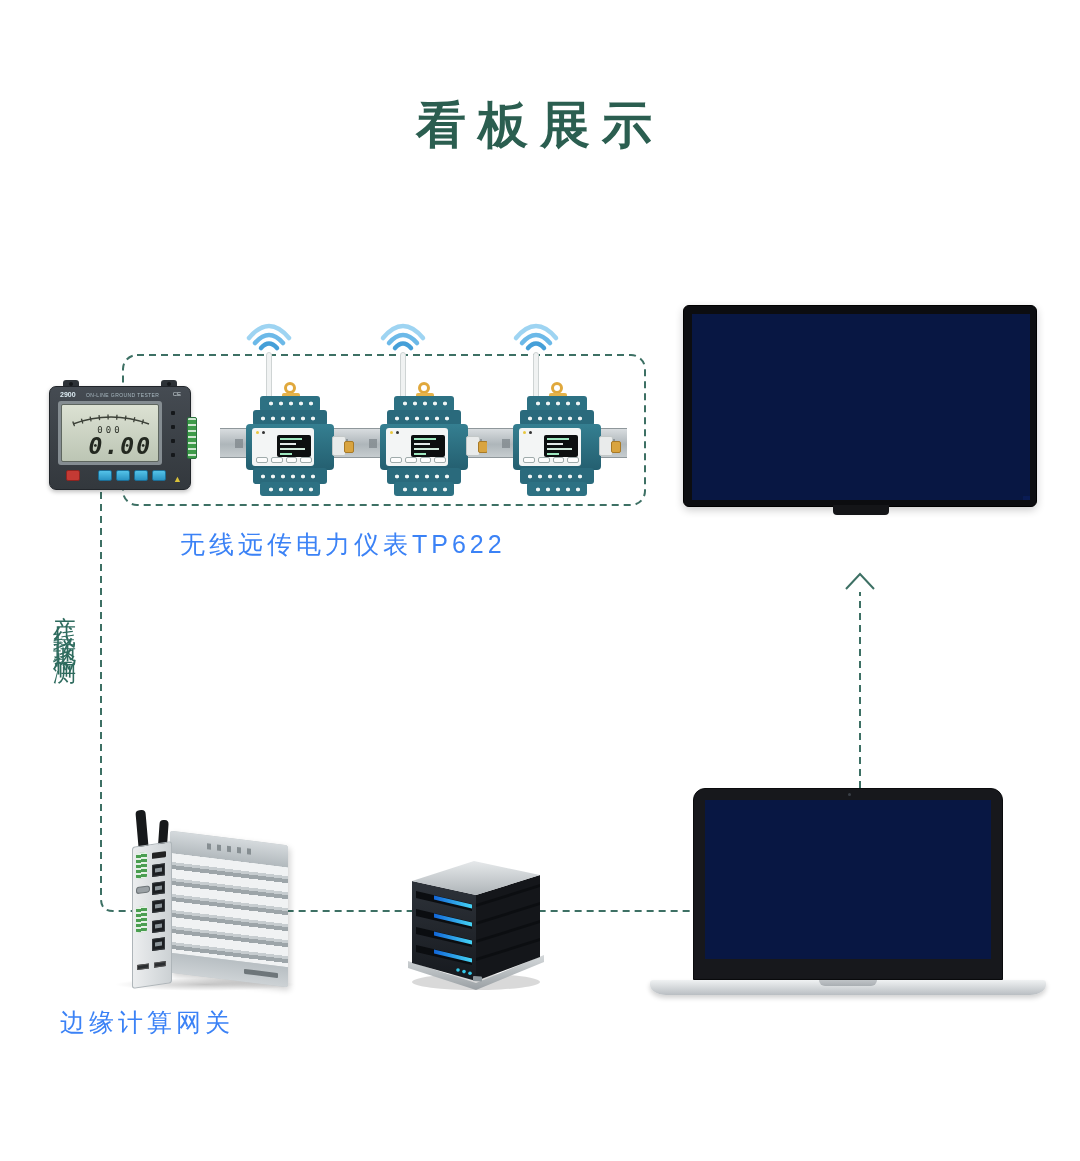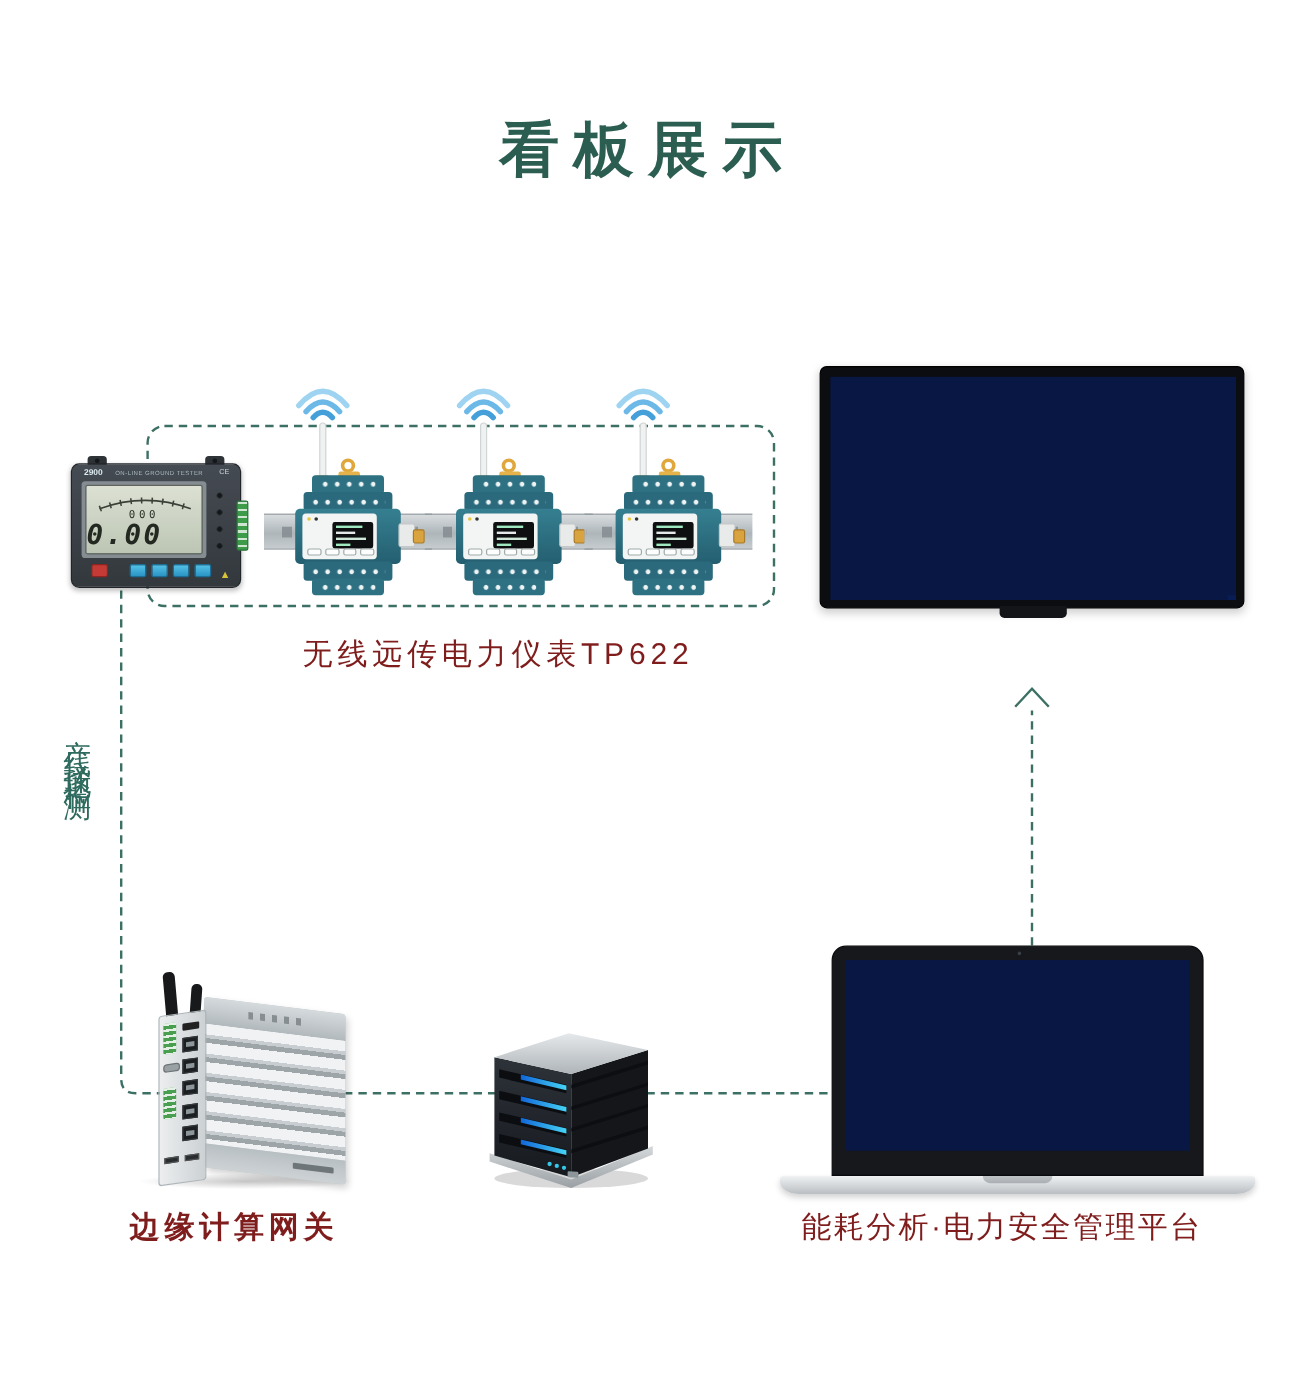--- a/index.html
+++ b/index.html
@@ -10,45 +10,45 @@
   
   .watermark { position:absolute; left:0; right:0; top:58px; text-align:center; z-index:1;
     font-size:100px; letter-spacing:18px; color:transparent; -webkit-text-stroke:2px #dedede; font-weight:normal; }
   .page-title { position:absolute; left:0; right:0; top:92px; text-align:center; z-index:2;
     font-size:50px; font-weight:bold; letter-spacing:12px; color:#2b5e50; }
 
   
   .connectors { position:absolute; left:0; top:0; z-index:1; }
 
   
-  .lbl { position:absolute; z-index:3; text-align:center; color:#7f1d1d; font-size:25px; letter-spacing:4px; }
+  .lbl { position:absolute; z-index:3; color:#3b82f6; font-size:25px; letter-spacing:4px; }
   .lbl-tp { left:180px; width:470px; top:528px; }
   .lbl-disp { left:690px; width:345px; top:528px; }
-  .lbl-gw { left:60px; width:270px; top:1006px;font-weight:bold; }
+  .lbl-gw { left:60px; width:270px; top:1006px; }
   .lbl-sv { left:370px; width:195px; top:1006px; }
   .lbl-pf { left:640px; width:390px; top:1006px; letter-spacing:2px; }
   .lbl-vert { position:absolute; z-index:3; left:50px; top:598px; writing-mode:vertical-rl;
     font-size:23px; letter-spacing:9px; color:#2e6b5e; }
 
   
-  .meter2900 { position:absolute; left:59px; top:386px; width:142px; height:96px; z-index:2; }
+  .meter2900 { position:absolute; left:49px; top:386px; width:142px; height:96px; z-index:2; }
   .m-ear { position:absolute; top:-6px; width:16px; height:10px; background:#2e3338; border-radius:3px 3px 0 0; }
   .m-ear::after { content:''; position:absolute; left:6px; top:2px; width:4px; height:4px; border-radius:50%; background:#15181b; }
   .m-ear.e1{ left:14px; } .m-ear.e2{ left:112px; }
   .m-body { position:absolute; left:0; top:0; width:142px; height:104px; background:linear-gradient(180deg,#454b52,#33383d);
     border:1px solid #21252a; border-radius:7px; box-shadow:0 2px 4px rgba(0,0,0,.25); }
   .m-model { position:absolute; top:4px; left:10px; font-size:7px; font-weight:bold; color:#dcebf2; }
   .m-name { position:absolute; top:5px; left:36px; font-size:5px; color:#a9b9c1; letter-spacing:.4px; }
   .m-ce { position:absolute; top:4px; right:9px; font-size:6px; color:#ccd6da; }
   .m-lcdframe { position:absolute; left:8px; top:14px; width:104px; height:64px; background:#858d92; border-radius:3px; padding:3px; }
   .m-lcd { position:relative; width:100%; height:100%; background:linear-gradient(180deg,#dce1d3,#bcc5b4); border:1px solid #5e665f; border-radius:2px; overflow:hidden; }
   .m-arc { position:absolute; left:5px; top:3px; }
   .m-small { position:absolute; left:0; right:0; top:20px; text-align:center;
     font-family:"DejaVu Sans Mono", monospace; font-size:9px; letter-spacing:3px; color:#2c3129; }
-  .m-big { position:absolute; left:0; right:6px; bottom:2px; text-align:left;
+  .m-big { position:absolute; left:0; right:6px; bottom:2px; text-align:right;
     font-family:"DejaVu Sans Mono", monospace; font-style:italic; font-weight:bold; font-size:23px; letter-spacing:2px; color:#232820; }
   .m-leds { position:absolute; right:12px; top:22px; width:10px; height:54px;
     background-image:radial-gradient(circle 2px at 5px 4px,#15181b 2px,transparent 2.5px); background-size:10px 14px; background-repeat:repeat-y; }
   .m-btn { position:absolute; bottom:8px; width:14px; height:11px; border-radius:2px; }
   .m-btn.red { left:16px; background:#c43a34; border:1px solid #8f2420; }
   .m-btn.blue { background:linear-gradient(180deg,#54c2e8,#2a94c4); border:1px solid #1c6e96; }
   .b1{left:48px;} .b2{left:66px;} .b3{left:84px;} .b4{left:102px;}
   .m-term { position:absolute; right:-7px; top:30px; width:10px; height:42px; background:#3e9b49; border:1px solid #27713a; border-radius:2px;
     background-image:repeating-linear-gradient(180deg, rgba(255,255,255,.75) 0 2px, transparent 2px 6px); }
   .m-logo { position:absolute; right:8px; bottom:5px; font-size:9px; color:#d9c23a; line-height:1; }
@@ -425,15 +425,14 @@
       <div class="lap-screen">
         <div class="dash-mount">
   
 </div>
       </div>
     </div>
     <div class="lap-base"></div>
   </div>
 
   <div class="lbl lbl-gw">边缘计算网关</div>
-  <div class="lbl lbl-pf">能耗分析·电力安全管理平台</div>
 
 </div>
 
 </body></html>

